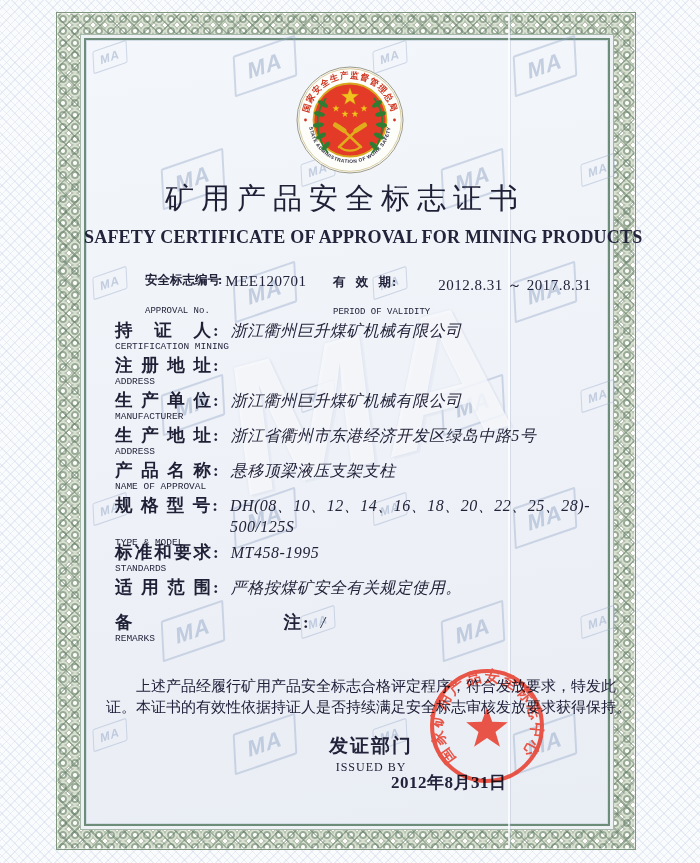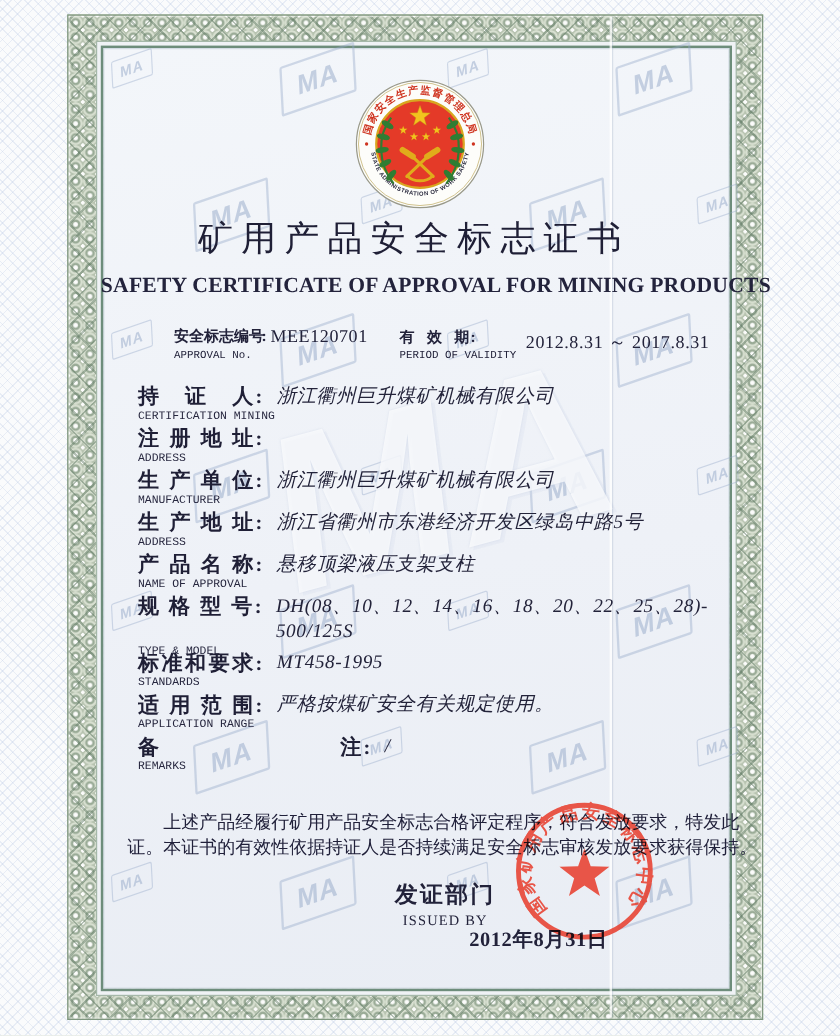--- a/index.html
+++ b/index.html
@@ -62,21 +62,21 @@
     font-size:18px; font-weight:bold; letter-spacing:.2px; color:#23233c; white-space:nowrap;
   }
   
   .meta{position:absolute; top:272px; left:0; width:700px; height:46px;}
   .approval{position:absolute; left:145px; top:0;}
   .validity{position:absolute; left:333px; top:0;}
   .meta .zh{font-size:12.5px; font-weight:bold; letter-spacing:0;}
   .meta .zh.just{display:inline-flex; justify-content:space-between; width:58px;}
   .approval .zh{display:inline-block; width:72px;}
   .approval .zh{display:inline-flex; justify-content:space-between;}
-  .meta .en{font-size:9px; font-family:"Liberation Mono","DejaVu Sans Mono",monospace; letter-spacing:0; margin-top:1px; white-space:nowrap;}
+  .meta .en{font-size:9px; font-family:"Liberation Mono","DejaVu Sans Mono",monospace; letter-spacing:0; margin-top:16px; white-space:nowrap;}
   .meta .mval{font-size:15px; font-weight:normal; letter-spacing:.5px;}
   .approval-line,.validity-line{display:flex; align-items:flex-start;}
   .approval-line .mval{margin-left:3px; margin-top:1px;}
   .validity-line .mval{margin-left:8px; margin-top:4px; white-space:nowrap;}
   .colon{font-weight:bold; font-size:13px; margin-left:1px;}
   
   .rows{position:absolute; left:115px; top:320px; width:475px;}
   .row{position:relative; height:35px;}
   .row.gap{margin-top:12px;}
   .row .line{display:flex; align-items:flex-start;}
@@ -323,21 +323,20 @@
     <div class="line">
       <span class="lbl-zh">
               <span>适</span>
               <span>用</span>
               <span>范</span>
               <span>围</span>
             </span>
             <span class="colon">:</span>
       <span class="val">严格按煤矿安全有关规定使用。</span>
     </div>
-    <div class="lbl-en">APPLICATION RANGE</div>
   </div>
         <div class="row wide">
     <div class="line">
       <span class="lbl-zh">
               <span>备</span>
               <span>注</span>
             </span>
             <span class="colon">:</span>
       <span class="val">/</span>
     </div>

